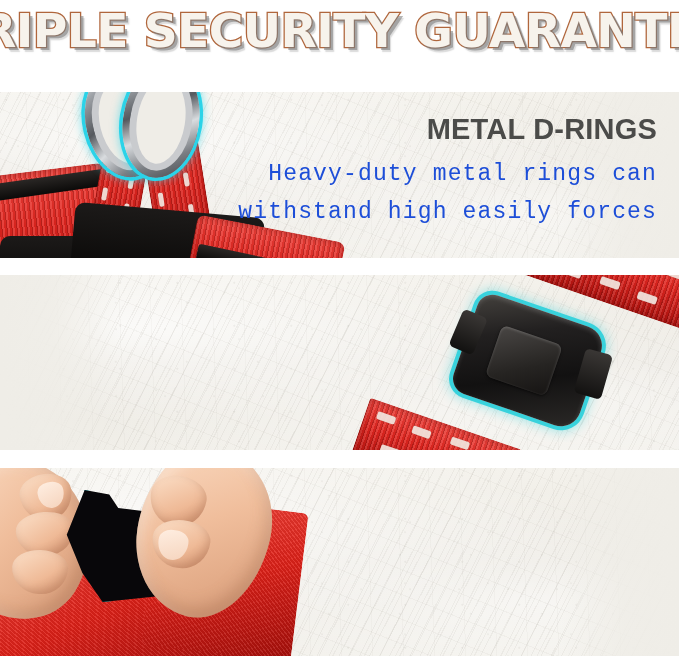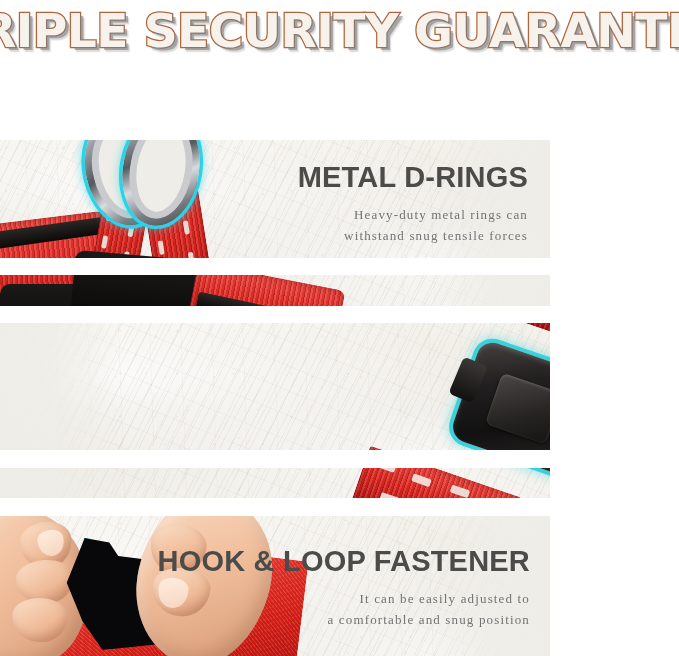--- a/index.html
+++ b/index.html
@@ -29,24 +29,23 @@
     -webkit-text-stroke:2.2px #B0663C;
     paint-order:stroke fill;
     text-shadow:
        3px 3px 0 rgba(120,120,120,0.55),
        4px 4px 1px rgba(150,150,150,0.35);
     white-space:nowrap;
   }
 
   
   .panel{
-    position:absolute;left:0;width:550px;
+    position:absolute;left:0;width:679px;
     overflow:hidden;
     background-color:#EFEDE7;
-    margin-top:48px;
   }
   
   .paper{
     position:absolute;inset:0;
     background-color:#EFEDE6;
     background-image:
       repeating-linear-gradient(117deg, rgba(170,165,155,0.13) 0 1px, rgba(0,0,0,0) 1px 9px),
       repeating-linear-gradient(-63deg, rgba(160,155,145,0.10) 0 1px, rgba(0,0,0,0) 1px 14px),
       repeating-linear-gradient(22deg, rgba(185,180,170,0.10) 0 1px, rgba(0,0,0,0) 1px 23px),
       repeating-linear-gradient(88deg, rgba(175,170,160,0.07) 0 1px, rgba(0,0,0,0) 1px 31px),
@@ -69,23 +68,23 @@
   .head{
     font-family:"Liberation Sans", sans-serif;
     font-weight:bold;
     font-size:29px;
     color:#4B4B49;
     letter-spacing:0.2px;
     white-space:nowrap;
     line-height:1.05;
   }
   .body-line{
-    font-family:Liberation Serif, serif;
-    font-size:13px;
-    color:#737373;
+    font-family:Liberation Mono, monospace;
+    font-size:23px;
+    color:#1d4ed8;
     letter-spacing:1.15px;
     line-height:1.62;
     white-space:nowrap;
   }
   .ta-r{text-align:right;}
   .ta-l{text-align:left;}
 
   
   #panel-drings{top:92px;height:166px;}
   #panel-buckle{top:275px;height:175px;}
@@ -297,21 +296,21 @@
     <div class="ring" id="ring-right">
       <div class="ring-core"></div>
     </div>
   </div>
 
   <div class="fade-r"></div>
 
   <div class="txt ta-r" style="right:22px;top:22px;">
     <div class="head">METAL D-RINGS</div>
     <div class="body-line" style="margin-top:12px;">Heavy-duty metal rings can</div>
-    <div class="body-line">withstand snug tensile forces</div>
+    <div class="body-line">withstand high easily forces</div>
   </div>
 </div>
 
 <div class="gap" style="top:258px;height:17px;"></div>
 
 <div class="panel" id="panel-buckle">
   <div class="paper"></div>
 
   <div class="photo" id="buckle-photo">
     <div class="strap web-diag" id="web-up">
@@ -361,18 +360,13 @@
     <div id="velcro-patch"></div>
 
     <div class="hand" id="hand-right"></div>
     <div class="finger" id="rf1"></div>
     <div class="finger" id="rf2"></div>
     <div class="nail" id="rn1"></div>
   </div>
 
   <div class="fade-r"></div>
 
-  <div class="txt ta-r" style="right:20px;top:30px;">
-    <div class="head">HOOK &amp; LOOP FASTENER</div>
-    <div class="body-line" style="margin-top:12px;">It can be easily adjusted to</div>
-    <div class="body-line">a comfortable and snug position</div>
-  </div>
 </div>
 
 </body></html>

